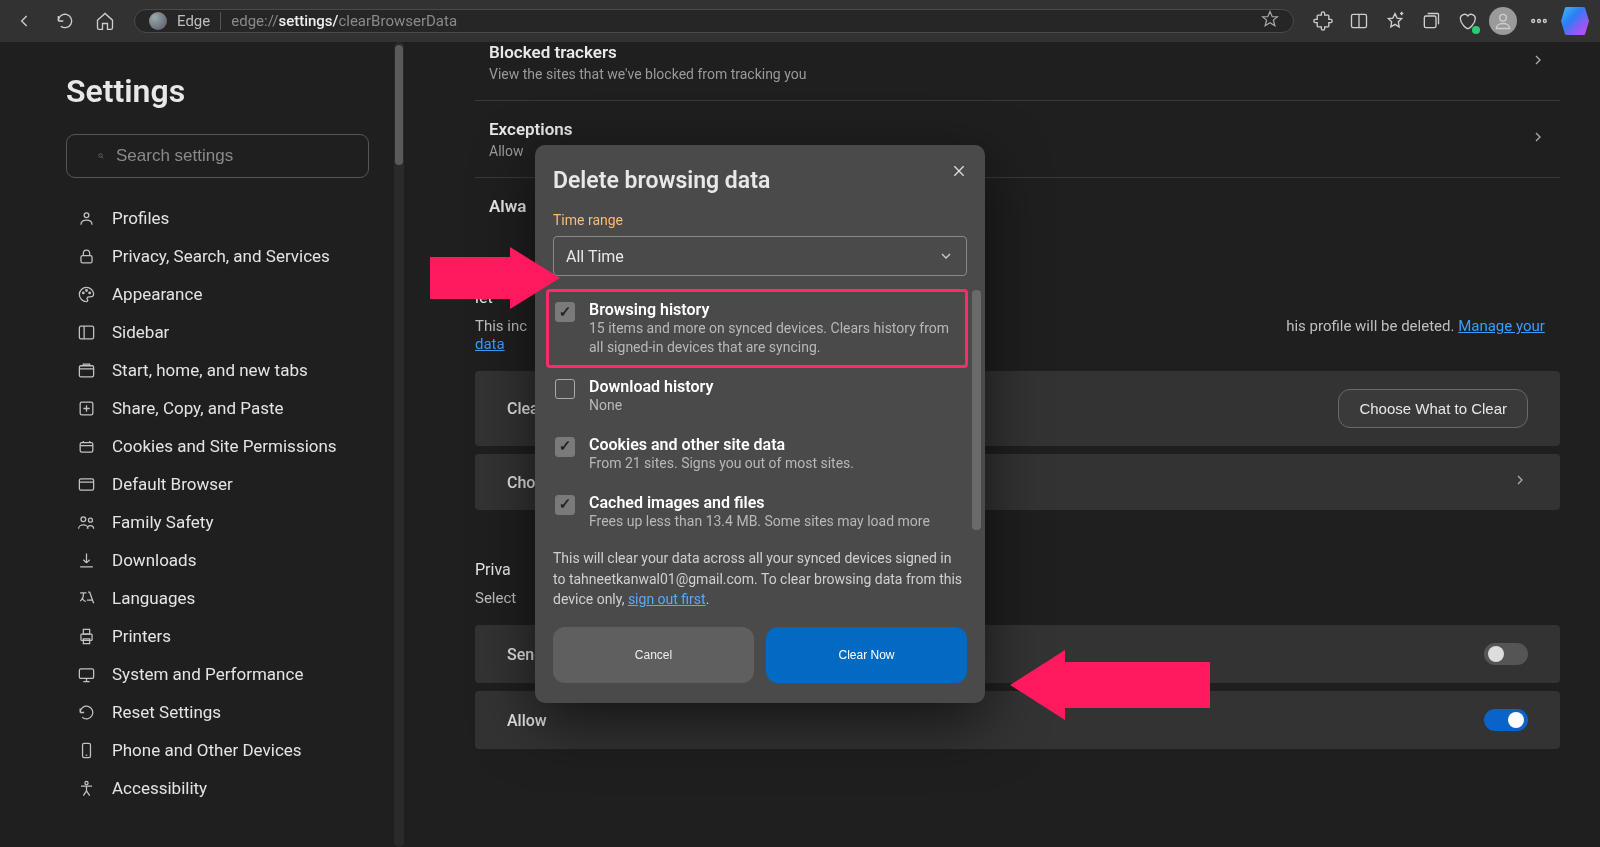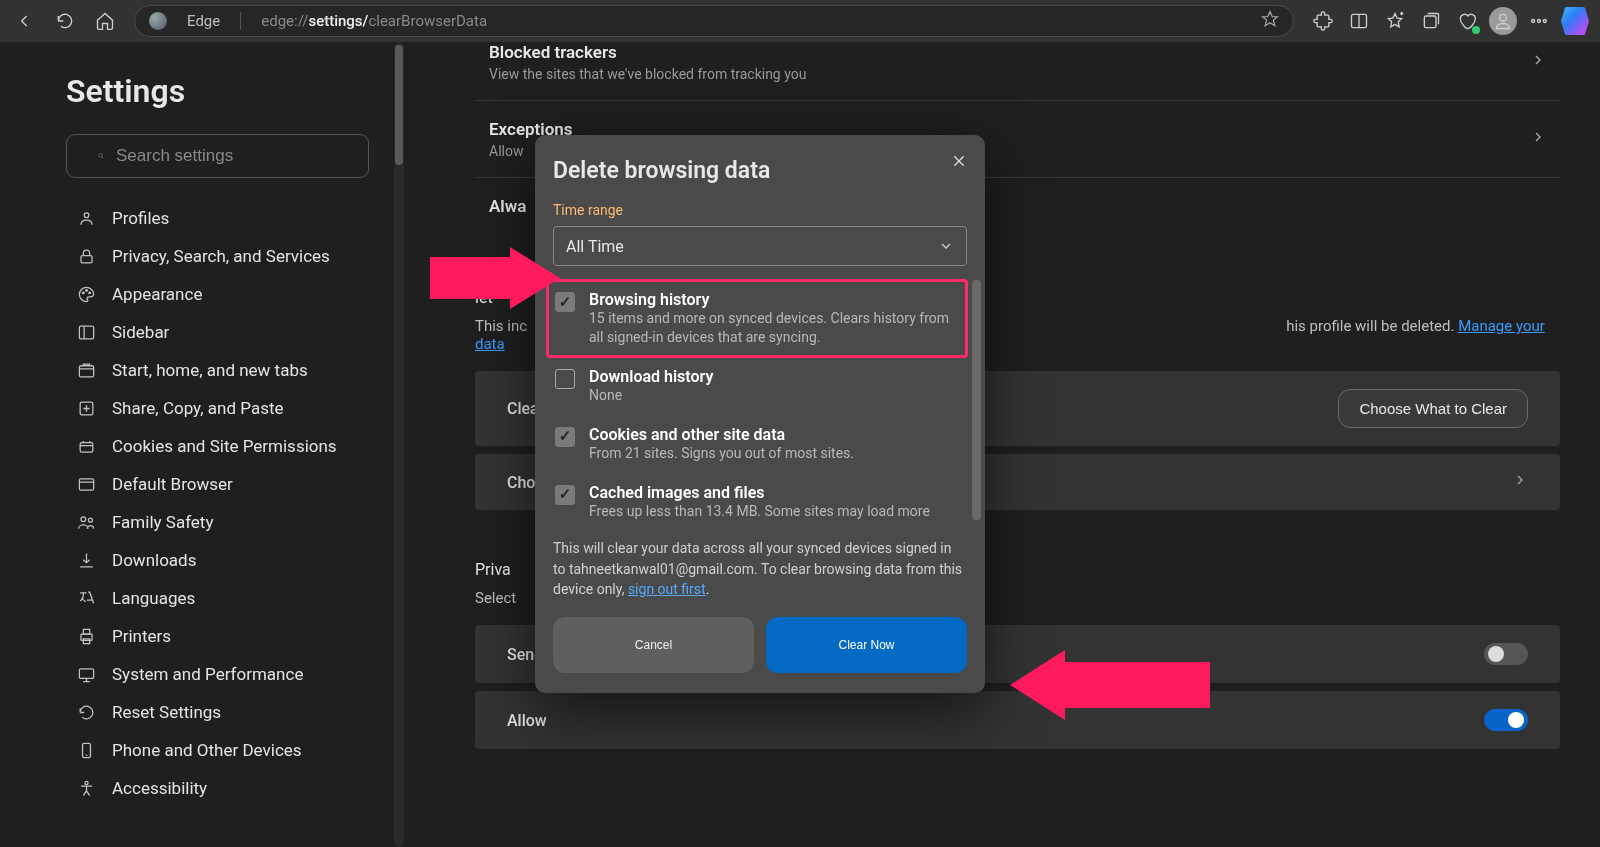--- a/index.html
+++ b/index.html
@@ -23,28 +23,28 @@
   }
   .tb-btn {
     width: 34px; height: 34px;
     display: flex; align-items: center; justify-content: center;
     border-radius: 4px; cursor: pointer;
     color: #cfcfcf;
   }
   .tb-btn svg { width: 20px; height: 20px; stroke: currentColor; fill: none; stroke-width: 1.6; }
   .address {
     flex: 1;
-    height: 32px;
+    height: 24px;
     background: #262626;
     border: 1px solid #4a4a4a;
     border-radius: 16px;
     display: flex;
     align-items: center;
     padding: 0 14px;
-    gap: 20px;
+    gap: 10px;
     color: #bdbdbd;
     font-size: 15px;
     margin: 0 6px;
   }
   .address .edge-logo { width:18px; height:18px; border-radius:50%; background: radial-gradient(circle at 30% 30%, #9aa, #556); }
   .address .divider { width:1px; height:18px; background:#555;}
   .address .url { display:flex; gap:0; }
   .address .url .dim { color:#8a8a8a; }
   .address .url .bright { color:#eee; font-weight:500; }
   .address .star { margin-left:auto; color:#aaa; }
@@ -162,21 +162,21 @@
   .card .toggle.on { background:#0a63c9; }
   .card .toggle .knob { width:16px;height:16px;border-radius:50%;background:#ddd;position:absolute;top:3px;left:4px; }
   .card .toggle.on .knob { left:auto; right:4px; background:#fff; }
   .card .chev { margin-left:8px; }
   .sect-title { font-size:16px; font-weight:400; margin-bottom:10px; }
 
   
   .modal {
     position:absolute;
     left: 535px;
-    top: 135px;
+    top: 145px;
     width: 450px;
     background:#4a4a4a;
     border-radius:10px;
     box-shadow: 0 20px 60px rgba(0,0,0,0.6);
     padding: 22px 18px 20px 18px;
     z-index: 50;
   }
   .modal .close {
     position:absolute; top:14px; right:14px;
     width:24px;height:24px;display:flex;align-items:center;justify-content:center;

